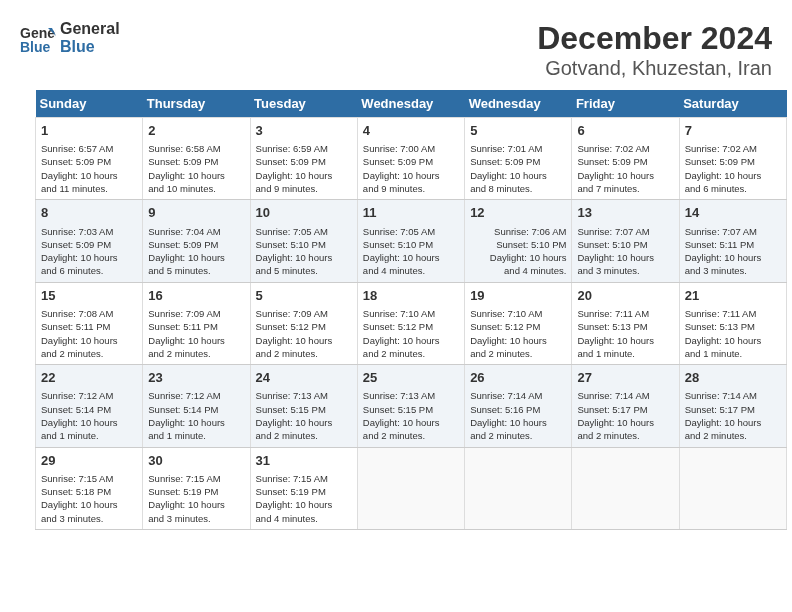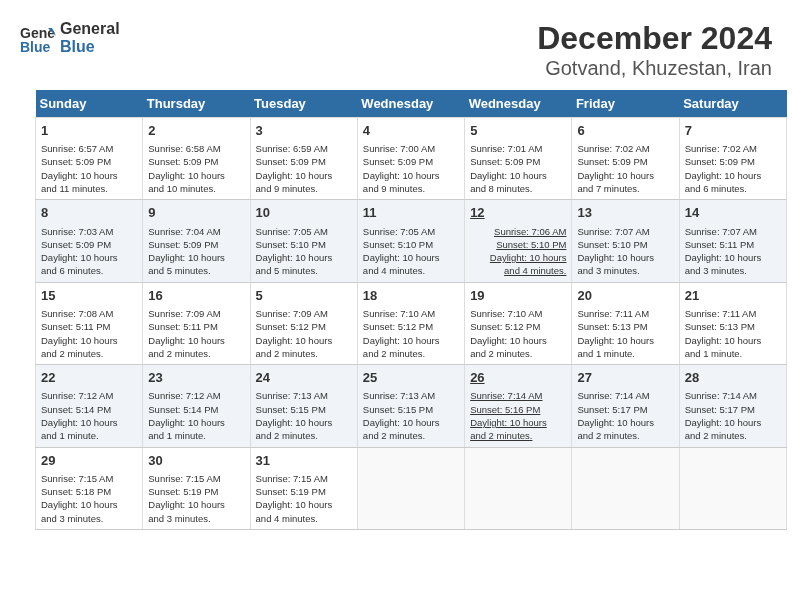--- a/index.html
+++ b/index.html
@@ -190,21 +190,21 @@
 Daylight: 10 hours
 and 5 minutes.</div>
         </td>
         <td style="background-color: rgb(240, 244, 248);">
           <span class="day-num">11</span>
           <div class="day-info" style="white-space: pre-line;">Sunrise: 7:05 AM
 Sunset: 5:10 PM
 Daylight: 10 hours
 and 4 minutes.</div>
         </td>
-        <td style="background-color: rgb(240, 244, 248); text-decoration: underline;">
+        <td style="background-color: rgb(240, 244, 248);">
           <span class="day-num">12</span>
           <div class="day-info" style="white-space: pre-line; text-align: right;">Sunrise: 7:06 AM
 Sunset: 5:10 PM
 Daylight: 10 hours
 and 4 minutes.</div>
         </td>
         <td style="background-color: rgb(240, 244, 248);">
           <span class="day-num">13</span>
           <div class="day-info" style="white-space: pre-line;">Sunrise: 7:07 AM
 Sunset: 5:10 PM
@@ -292,21 +292,21 @@
 Daylight: 10 hours
 and 2 minutes.</div>
         </td>
         <td style="background-color: rgb(240, 244, 248);">
           <span class="day-num">25</span>
           <div class="day-info" style="white-space: pre-line;">Sunrise: 7:13 AM
 Sunset: 5:15 PM
 Daylight: 10 hours
 and 2 minutes.</div>
         </td>
-        <td style="background-color: rgb(240, 244, 248); text-decoration: underline;">
+        <td style="background-color: rgb(240, 244, 248);">
           <span class="day-num">26</span>
           <div class="day-info" style="white-space: pre-line;">Sunrise: 7:14 AM
 Sunset: 5:16 PM
 Daylight: 10 hours
 and 2 minutes.</div>
         </td>
         <td style="background-color: rgb(240, 244, 248);">
           <span class="day-num">27</span>
           <div class="day-info" style="white-space: pre-line;">Sunrise: 7:14 AM
 Sunset: 5:17 PM

